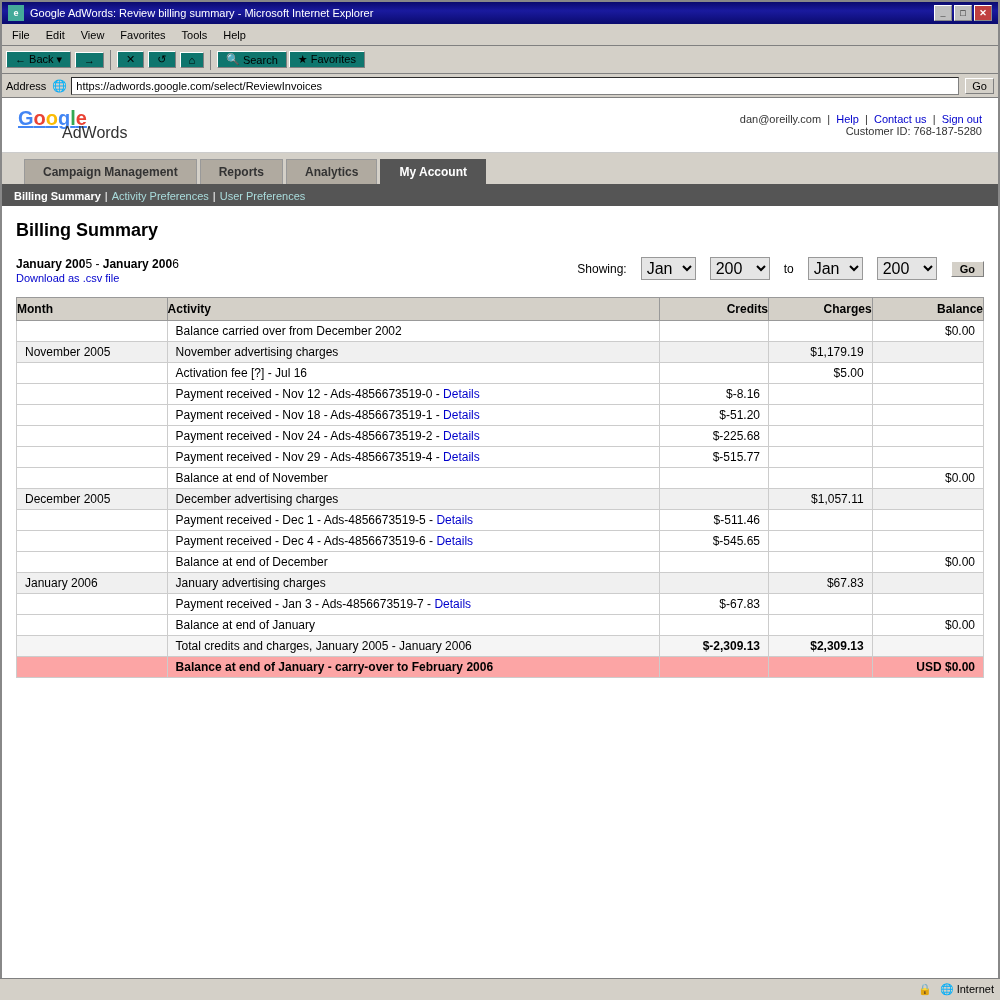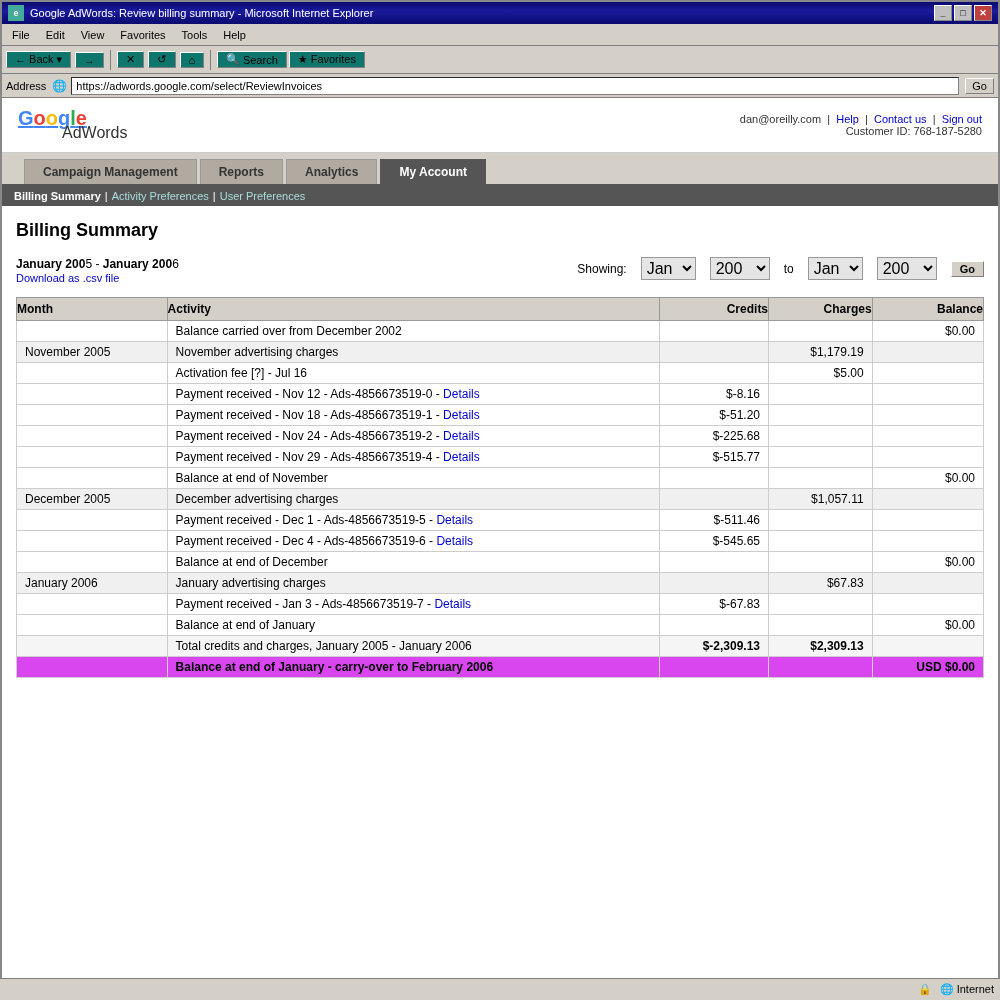--- a/index.html
+++ b/index.html
@@ -266,21 +266,21 @@
     .billing-table th.right { text-align: right; }
     .billing-table td {
       border: 1px solid #ccc;
       padding: 3px 8px;
       vertical-align: top;
     }
     .billing-table td.right { text-align: right; }
     .billing-table td.bold { font-weight: bold; }
     .billing-table tr.month-row td { background: #f0f0f0; }
     .billing-table tr.total-row td { background: #f5f5f5; }
-    .billing-table tr.balance-row td { background: #d946ef; font-weight: bold; }
+    .billing-table tr.balance-row td { background: #fca5a5; font-weight: bold; }
     .billing-table a { color: #0000cc; text-decoration: none; }
 
     
     .status-bar {
       background: #d4d0c8;
       border-top: 1px solid #808080;
       padding: 2px 6px;
       display: flex;
       align-items: center;
       justify-content: space-between;

